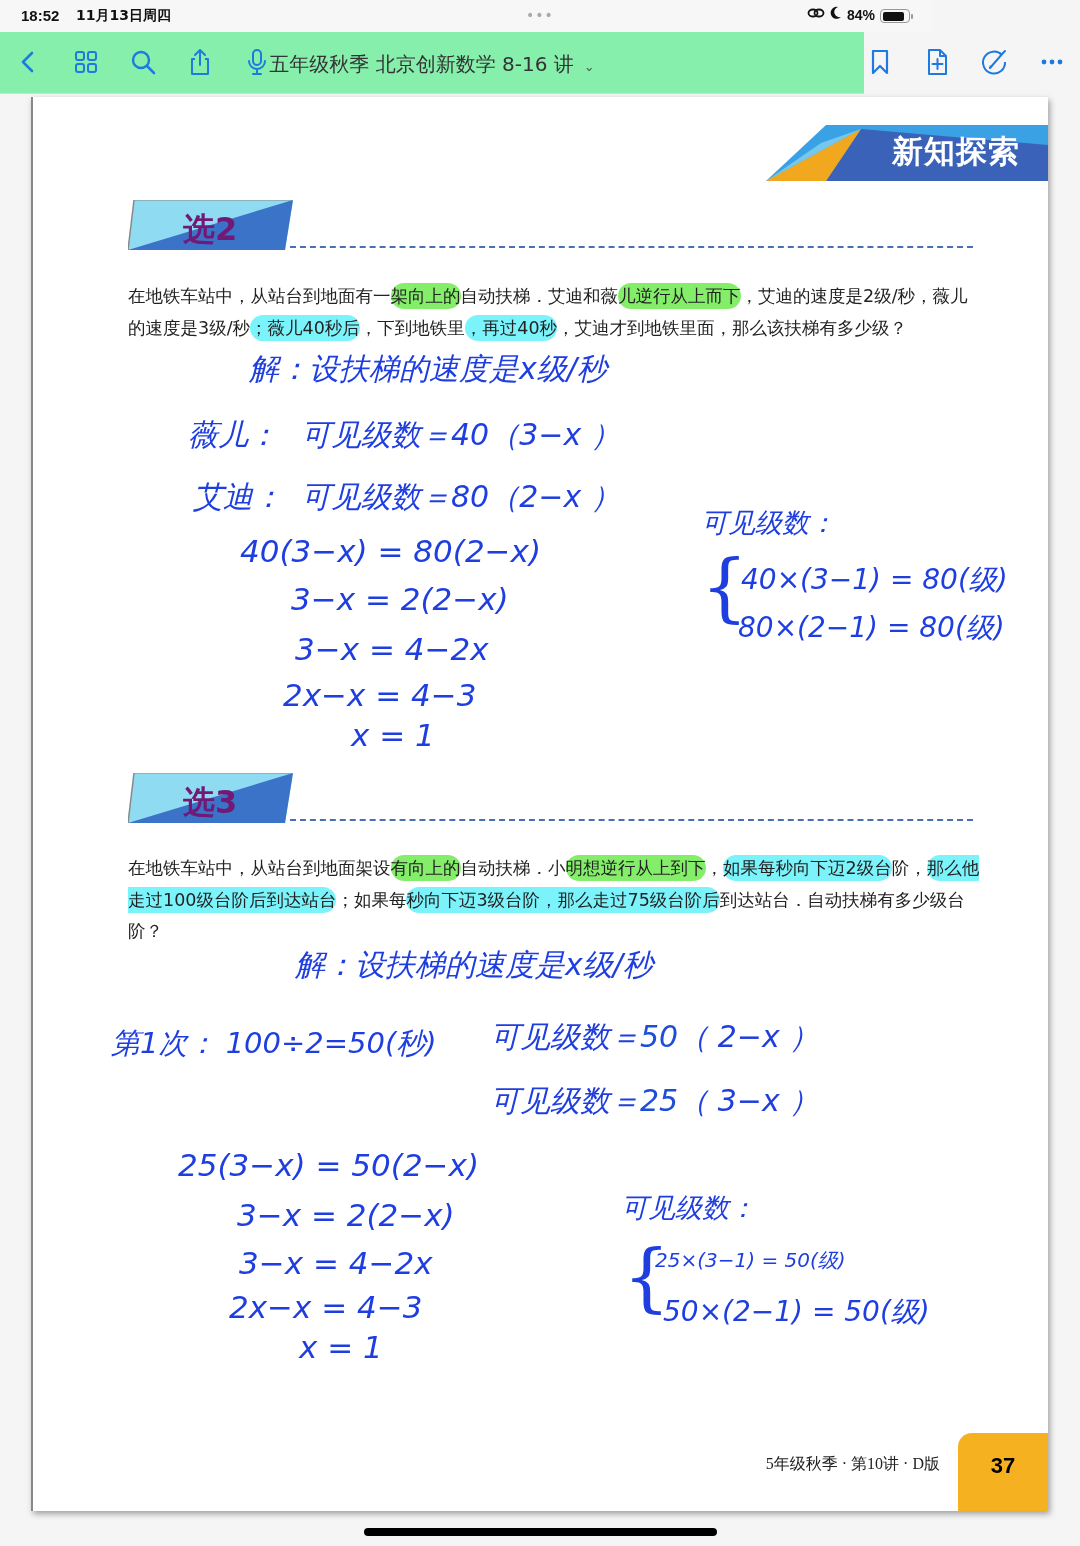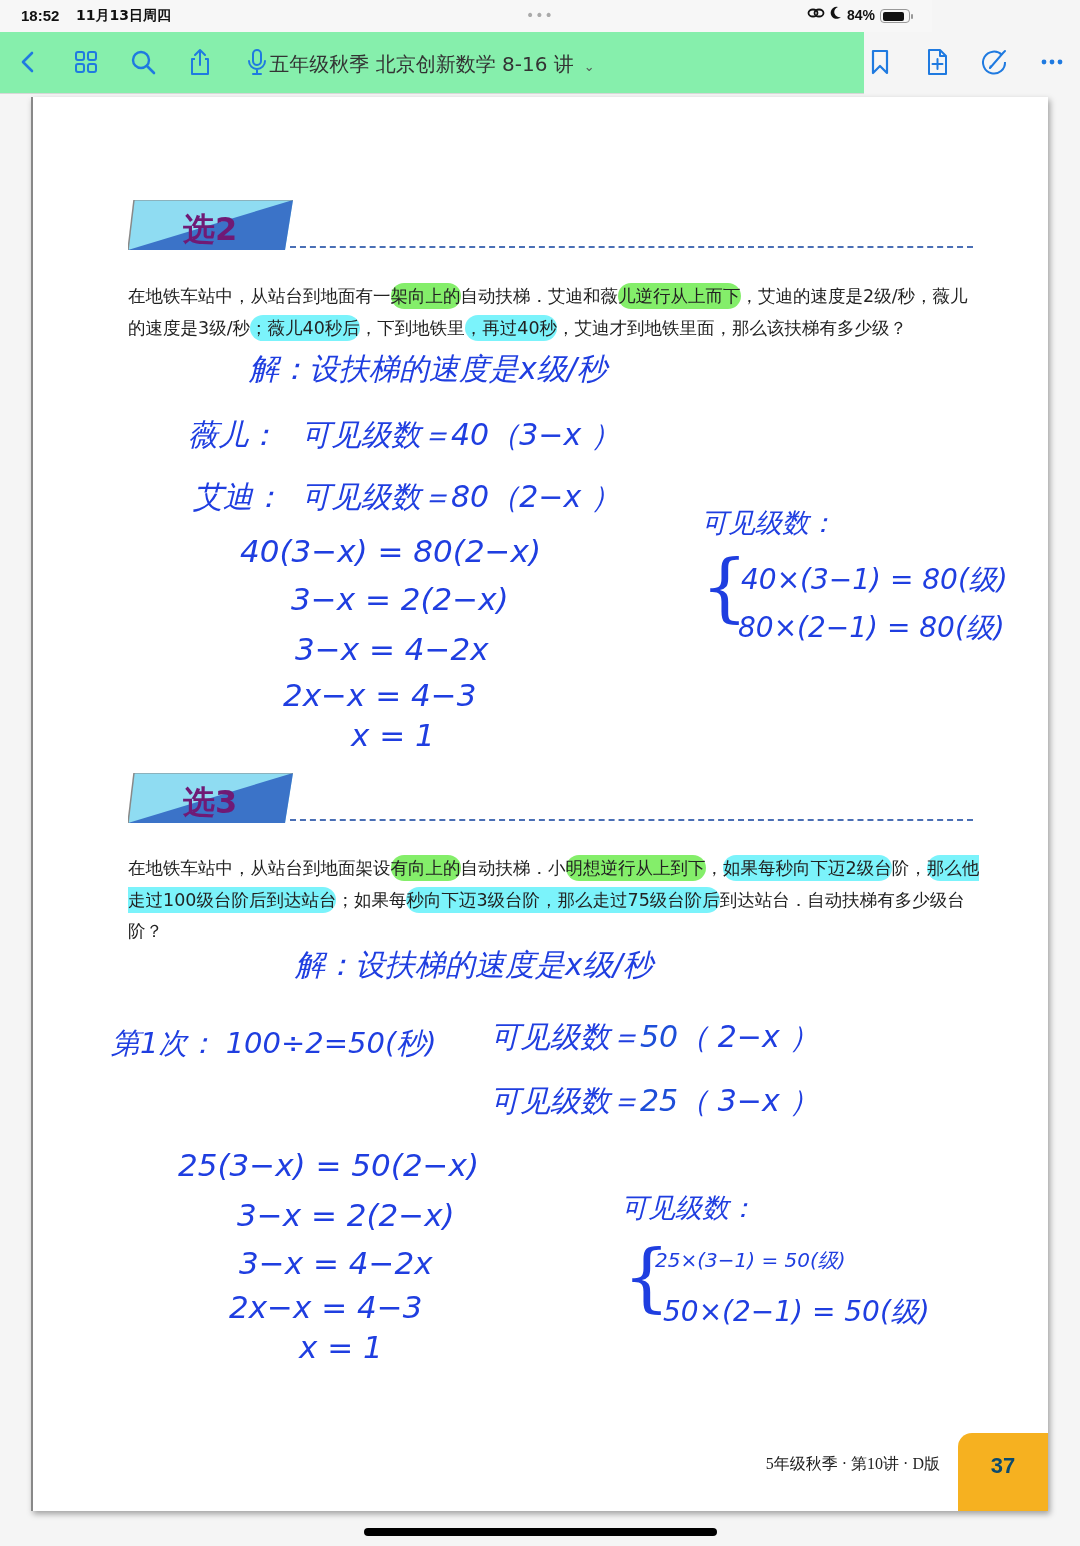--- a/index.html
+++ b/index.html
@@ -32,21 +32,21 @@
   .problem { position: absolute; left: 95px; width: 855px; font-size: 17.5px; line-height: 31.5px; color: #222; font-family: "DejaVu Sans", sans-serif; }
   .hl-g { background: rgba(110, 235, 80, 0.85); border-radius: 14px; padding: 3px 0; }
   .hl-c { background: rgba(90, 240, 250, 0.8); border-radius: 14px; padding: 3px 0; }
 
   .hw { position: absolute; color: #1f3ee0; font-family: "DejaVu Sans", sans-serif; white-space: nowrap; font-style: italic; }
   .hw-red { color: #1d4ed8; }
   .brace { position: absolute; color: #1f3ee0; font-family: "DejaVu Serif", serif; }
 
   .footer-text { position: absolute; right: 108px; bottom: 36px; font-size: 16px; color: #222; font-family: "Liberation Serif", serif; }
   .page-num-tab { position: absolute; right: 0; bottom: 0; width: 90px; height: 78px; background: #f6b120; border-top-left-radius: 14px; }
-  .page-num { position: absolute; left: 0; right: 0; top: 20px; text-align: center; font-size: 22px; font-weight: bold; color: #0c4a6e; font-family: "Liberation Sans", sans-serif; }
+  .page-num { position: absolute; left: 0; right: 0; top: 20px; text-align: center; font-size: 22px; font-weight: bold; color: #000000; font-family: "Liberation Sans", sans-serif; }
 
   .home-indicator { position: absolute; left: 364px; top: 1528px; width: 353px; height: 8px; background: #000; border-radius: 4px; }
 </style>
 </head>
 <body>
 
 <div class="statusbar">
   <span class="status-time">18:52</span>
   <span class="status-date">11月13日周四</span>
   <span class="status-dots">•••</span>
@@ -128,20 +128,30 @@
     <svg viewBox="0 0 28 28">
         <circle cx="6" cy="14" r="2.4" fill="#1f7ae0"></circle>
         <circle cx="14" cy="14" r="2.4" fill="#1f7ae0"></circle>
         <circle cx="22" cy="14" r="2.4" fill="#1f7ae0"></circle>
       </svg>
   </div>
 </div>
 
 <div class="page">
 
+  <div class="banner">
+    <svg width="282" height="56" viewBox="0 0 282 56" style="position:absolute;left:0;top:0">
+      <polygon points="60,0 282,0 282,56 0,56" fill="#3aa2e4"></polygon>
+      <polygon points="20,56 58,18 80,0 282,0 282,56" fill="#3aa2e4"></polygon>
+      <polygon points="95,4 282,20 282,56 60,56" fill="#3a62b8"></polygon>
+      <polygon points="0,56 95,4 60,56" fill="#f2a81e"></polygon>
+      <polygon points="0,56 55,18 95,4" fill="#9fe0f2" opacity="0.6"></polygon>
+    </svg>
+    <span class="banner-text">新知探索</span>
+  </div>
 
   <div class="sec-header" style="top:103px">
     <svg class="sec-tag" viewBox="0 0 165 50" width="165" height="50">
       <polygon points="6,0 165,0 157,50 0,50" fill="#8fdcf2"></polygon>
       <polygon points="165,0 157,50 0,50" fill="#3b73c8"></polygon>
       <line x1="6" y1="0" x2="0" y2="50" stroke="#888" stroke-width="1.5"></line>
       <line x1="6" y1="0" x2="165" y2="0" stroke="#888" stroke-width="1"></line>
     </svg>
     <span class="sec-tag-text">选2</span>
     <div class="sec-dash"></div>

